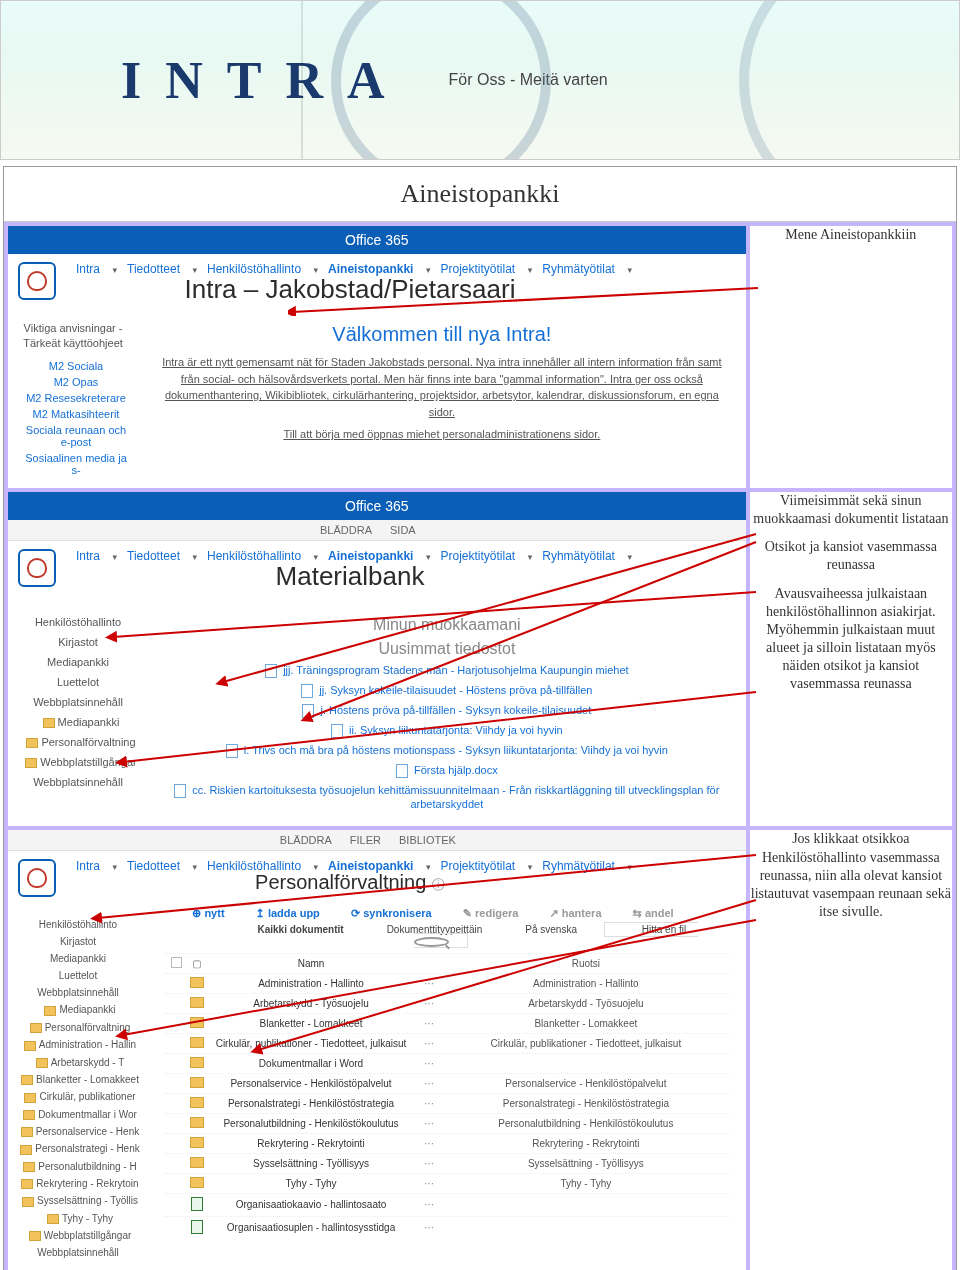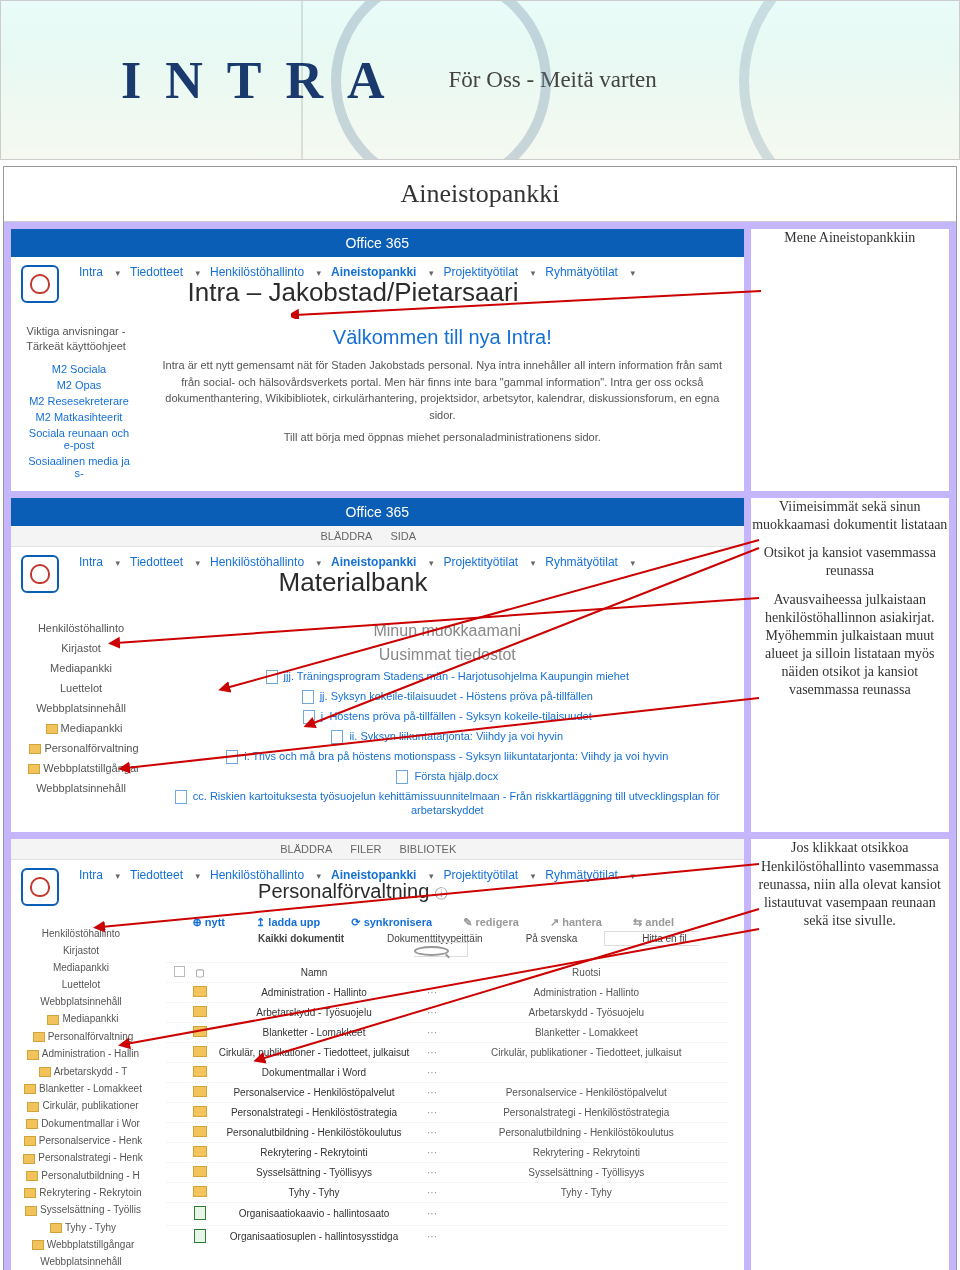--- a/index.html
+++ b/index.html
@@ -1,27 +1,27 @@
 <!DOCTYPE html>
 <html><head>
 <meta charset="utf-8">
 <style>
   *{box-sizing:border-box;margin:0;padding:0;}
   body{font-family:"Segoe UI",Arial,sans-serif;font-size:12px;background:#fff;color:#333;width:960px;}
   .banner{height:160px;border:1px solid #ccc;background:linear-gradient(to bottom,#eafcf9 0%,#e8f9f3 35%,#f5f9f1 100%);position:relative;display:flex;align-items:center;overflow:hidden;}
   .banner .shadow{position:absolute;top:0;left:300px;width:2px;height:100%;background:rgba(0,0,0,0.1);}
   .banner .wordmark{font-family:"Times New Roman",serif;font-size:52px;letter-spacing:24px;color:#1a3a6e;font-weight:bold;margin-left:120px;}
-  .banner .tagline{font-family:Liberation Serif, serif;font-size:23px;color:#444;margin-left:40px;}
+  .banner .tagline{font-family:Liberation Sans, sans-serif;font-size:16px;color:#444;margin-left:40px;}
   .deco-circle{position:absolute;border:10px solid rgba(100,130,160,0.3);border-radius:50%;}
   .c1{width:220px;height:220px;top:-30px;left:330px;}
   .c2{width:280px;height:280px;top:-60px;right:-60px;border-color:rgba(100,130,160,0.25);}
   .page{border:1px solid #999;margin:6px 3px;text-align:center;}
   .section-title{font-family:"Times New Roman",serif;font-size:26px;padding:12px 8px;border-bottom:1px solid #ccc;}
   table.grid{width:100%;border-collapse:collapse;}
-  table.grid>tbody>tr>td{border:7px solid #c4b5fd;vertical-align:top;padding:0;margin-left:40px;}
+  table.grid>tbody>tr>td{border:4px solid #c4b5fd;vertical-align:top;padding:0;margin-left:40px;}
   td.left{width:750px;}
   td.right{width:210px;padding:10px 8px;font-family:"Times New Roman",serif;font-size:14px;line-height:1.3;}
   .right p{margin-bottom:10px;}
 
   
   .o365{background:#0b5eb5;color:#fff;padding:6px 10px;font-size:14px;}
   .sp-tabs{background:#f4f4f4;font-size:11px;color:#666;padding:4px 10px;border-bottom:1px solid #e1e1e1;}
   .sp-tabs span{margin-right:18px;}
   .logo-row{display:flex;align-items:flex-start;padding:8px 10px;}
   .city-logo{width:38px;height:38px;border:2px solid #0b5eb5;border-radius:6px;position:relative;margin-right:10px;}
@@ -31,21 +31,21 @@
   .nav .caret{font-size:9px;color:#666;}
   .site-title{font-family:"Segoe UI Light",Arial,sans-serif;font-size:26px;color:#2b2b2b;margin-top:-2px;margin-left:2px;}
 
   
   .row1 .body{display:flex;}
   .row1 .sidebar{width:130px;padding:8px 6px;font-size:11px;color:#333;}
   .row1 .sidebar .group{color:#555;margin-bottom:8px;line-height:1.4;}
   .row1 .sidebar .item{margin:4px 0 4px 6px;color:#1570d6;}
   .row1 .main{flex:1;padding:10px 16px;}
   .row1 .welcome{color:#1570d6;font-family:"Segoe UI Light",Arial,sans-serif;font-size:20px;margin-bottom:8px;}
-  .row1 .para{font-size:11px;color:#555;line-height:1.5;margin-bottom:6px;}
+  .row1 .para{font-size:11px;color:#555;line-height:1.5;margin-bottom:6px;text-decoration:underline;}
 
   
   .row2 .body{display:flex;}
   .row2 .sidebar{width:140px;padding:8px 6px;font-size:11px;}
   .row2 .sidebar .item{color:#555;margin:8px 0;cursor:pointer;}
   .row2 .sidebar .folder-ico{display:inline-block;width:12px;height:10px;background:#f3c35b;border:1px solid #d1a33b;margin-right:3px;vertical-align:middle;}
   .row2 .main{flex:1;padding:10px 16px;}
   .row2 .h-sm{color:#888;font-size:16px;font-weight:300;margin:6px 0;}
   .row2 .filelist a{display:block;color:#1570d6;font-size:11px;text-decoration:none;margin:6px 0;}
   .doc-ico{display:inline-block;width:12px;height:14px;border:1px solid #6fa8dc;background:#fff;margin-right:6px;vertical-align:middle;}

